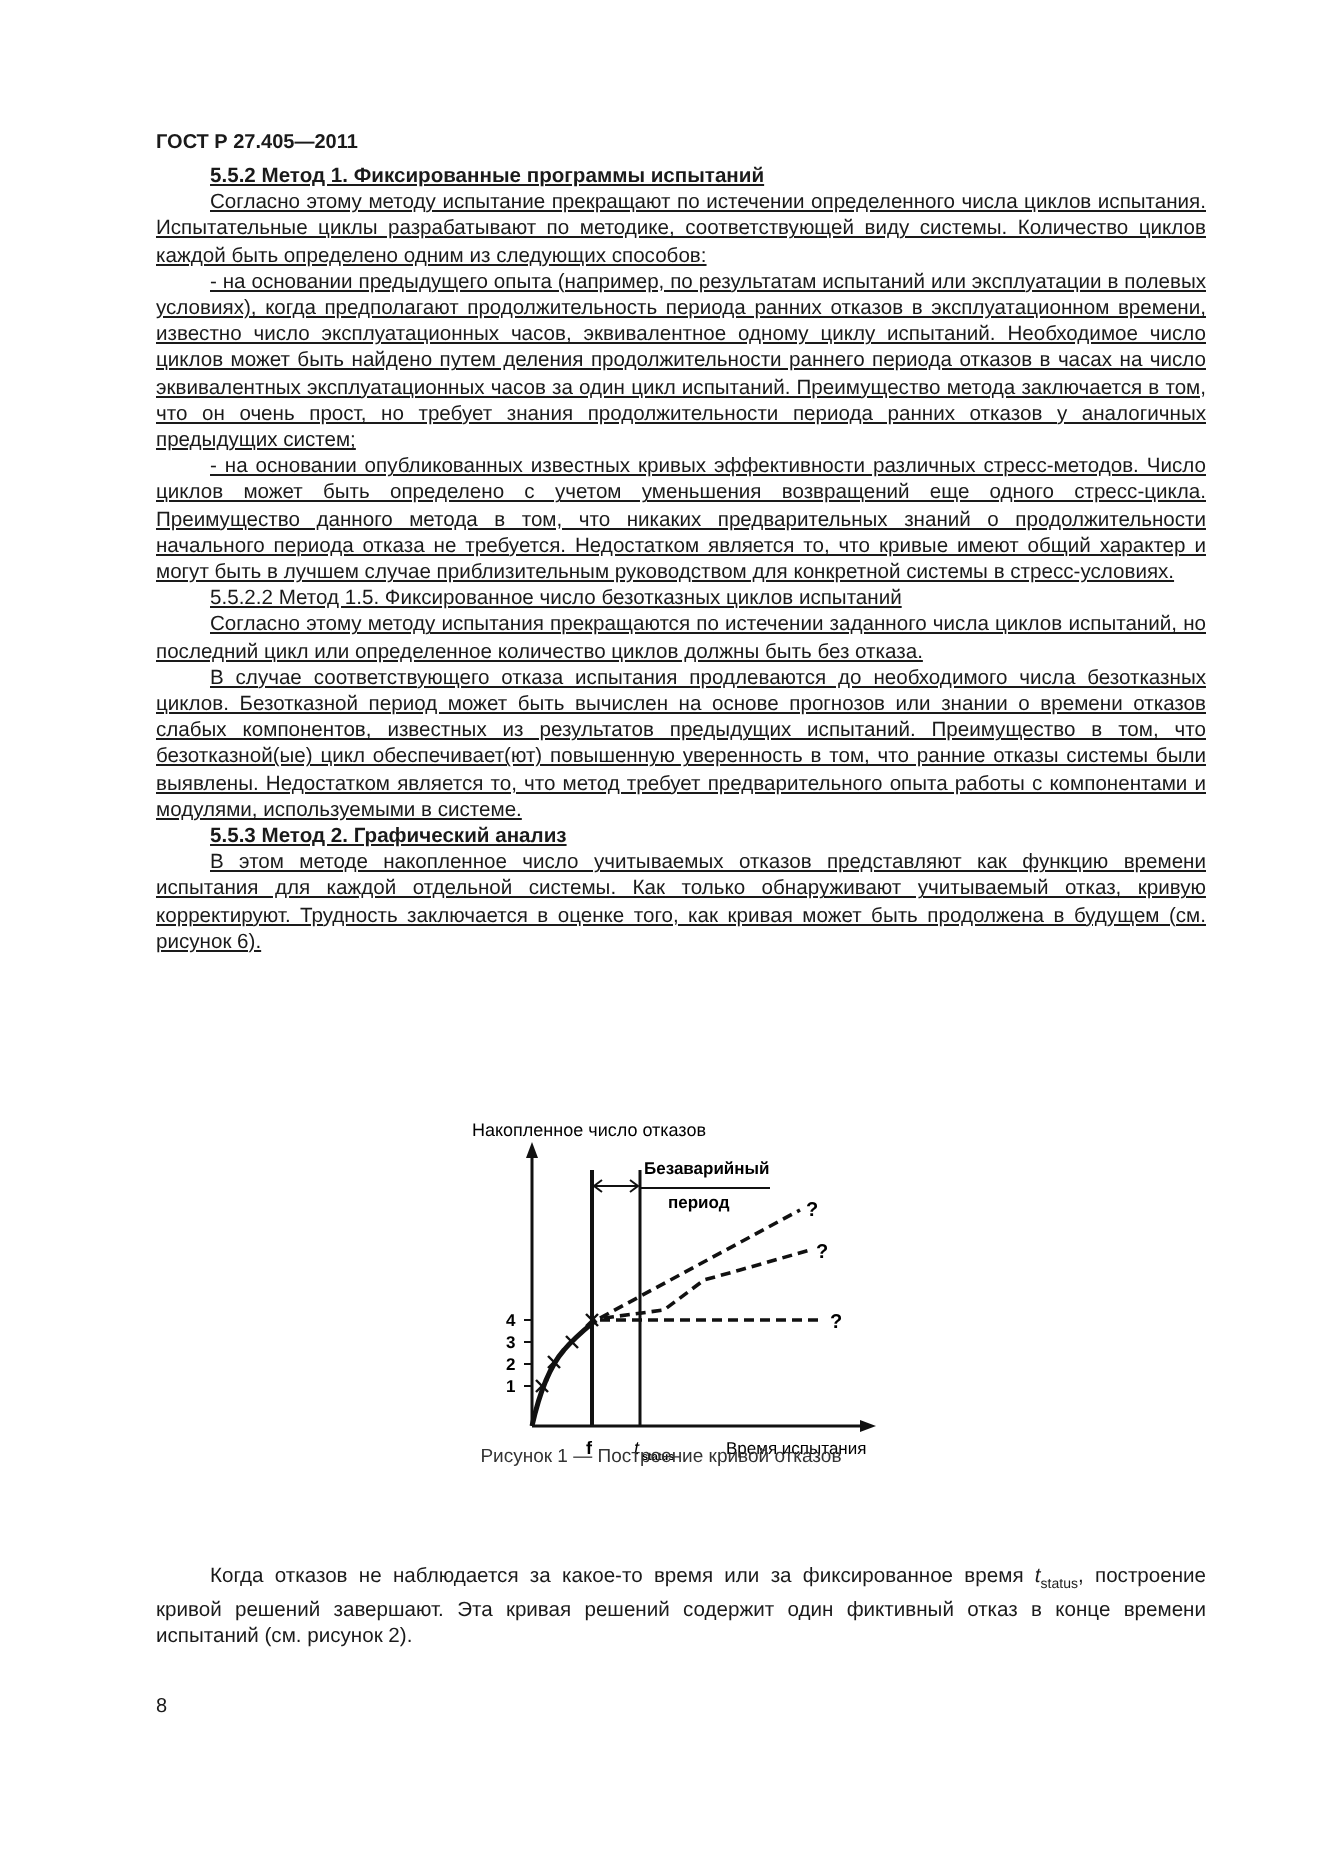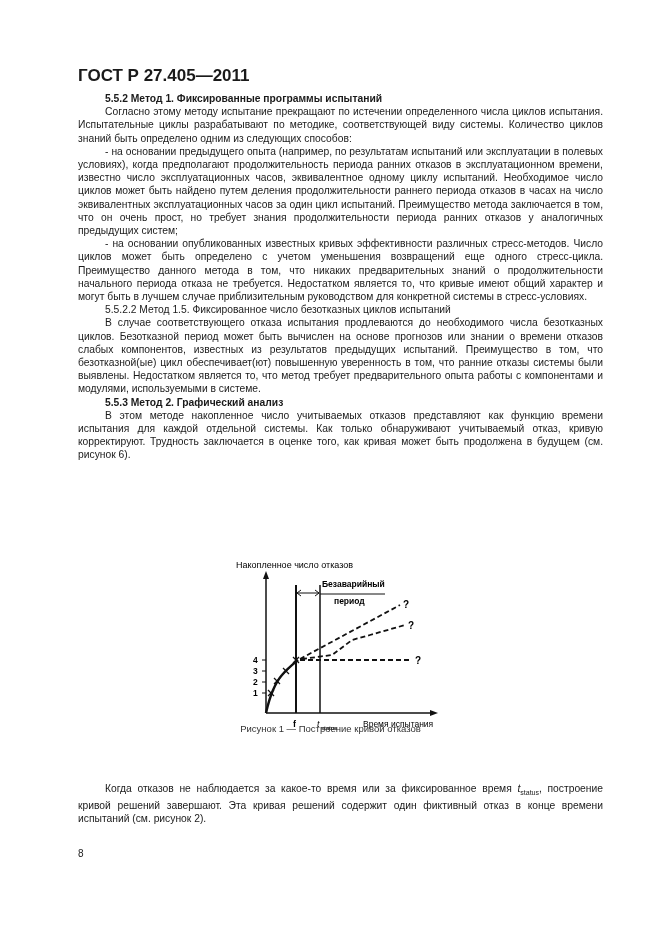--- a/index.html
+++ b/index.html
@@ -1,40 +1,41 @@
 <!DOCTYPE html>
 <html><head>
 <meta charset="utf-8">
 <style>
   html, body { margin: 0; padding: 0; background: #ffffff; }
   body { width: 661px; height: 936px; position: relative; overflow: hidden;
          font-family: "Liberation Sans", sans-serif; color: #1a1a1a; }
-  .header { position: absolute; left: 78px; top: 66px; font-size: 17px; font-weight: bold; }
-  .content { position: absolute; left: 78px; top: 92px; width: 525px; font-size: 10.3px; line-height: 13.2px; }
+  .header { position: absolute; left: 78px; top: 66px; font-size: 10px; font-weight: bold; }
+  .content { position: absolute; left: 78px; top: 82px; width: 525px; font-size: 10.3px; line-height: 13.2px; text-decoration: underline; }
   .content p { margin: 0; text-align: justify; text-indent: 27px; }
   .content p.h { font-weight: bold; }
   .figure { position: absolute; left: 220px; top: 555px; width: 240px; height: 180px; }
   .caption { position: absolute; left: 0; width: 661px; top: 723px; text-align: center; font-size: 9.5px; color: #333; }
   .after { position: absolute; left: 78px; top: 782px; width: 525px; font-size: 10.3px; line-height: 13.2px; }
   .after p { margin: 0; text-align: justify; text-indent: 27px; }
   .after sub { font-size: 7px; }
   .pagenum { position: absolute; left: 78px; top: 848px; font-size: 10px; }
   svg text { font-family: "Liberation Sans", sans-serif; }
 </style>
 </head>
 <body>
 
 <div class="header">ГОСТ Р 27.405—2011</div>
 
 <div class="content">
   <p class="h">5.5.2  Метод 1.  Фиксированные программы испытаний</p>
-  <p>Согласно этому методу испытание прекращают по истечении определенного числа циклов испытания. Испытательные циклы разрабатывают по методике, соответствующей виду системы. Количество циклов знаний быть определено одним из следующих способов:</p>
+  <p>Согласно этому методу испытание прекращают по истечении определенного числа циклов испытания. Испытательные циклы разрабатывают по методике, соответствующей виду системы. Количество циклов каждой быть определено одним из следующих способов:</p>
   <p>- на основании предыдущего опыта (например, по результатам испытаний или эксплуатации в полевых условиях), когда предполагают продолжительность периода ранних отказов в эксплуатационном времени, известно число эксплуатационных часов, эквивалентное одному циклу испытаний. Необходимое число циклов может быть найдено путем деления продолжительности раннего периода отказов в часах на число эквивалентных эксплуатационных часов за один цикл испытаний. Преимущество метода заключается в том, что он очень прост, но требует знания продолжительности периода ранних отказов у аналогичных предыдущих систем;</p>
   <p>- на основании опубликованных известных кривых эффективности различных стресс-методов. Число циклов может быть определено с учетом уменьшения возвращений еще одного стресс-цикла. Преимущество данного метода в том, что никаких предварительных знаний о продолжительности начального периода отказа не требуется. Недостатком является то, что кривые имеют общий характер и могут быть в лучшем случае приблизительным руководством для конкретной системы в стресс-условиях.</p>
   <p>5.5.2.2  Метод 1.5.  Фиксированное число безотказных циклов испытаний</p>
+  <p>Согласно этому методу испытания прекращаются по истечении заданного числа циклов испытаний, но последний цикл или определенное количество циклов должны быть без отказа.</p>
   <p>В случае соответствующего отказа испытания продлеваются до необходимого числа безотказных циклов. Безотказной период может быть вычислен на основе прогнозов или знании о времени отказов слабых компонентов, известных из результатов предыдущих испытаний. Преимущество в том, что безотказной(ые) цикл обеспечивает(ют) повышенную уверенность в том, что ранние отказы системы были выявлены. Недостатком является то, что метод требует предварительного опыта работы с компонентами и модулями, используемыми в системе.</p>
   <p class="h">5.5.3  Метод 2.  Графический анализ</p>
   <p>В этом методе накопленное число учитываемых отказов представляют как функцию времени испытания для каждой отдельной системы. Как только обнаруживают учитываемый отказ, кривую корректируют. Трудность заключается в оценке того, как кривая может быть продолжена в будущем (см. рисунок 6).</p>
 </div>
 
 <div class="figure">
   <svg width="240" height="180" viewBox="0 0 240 180">
 
     <text x="16" y="13" font-size="9">Накопленное число отказов</text>
 

